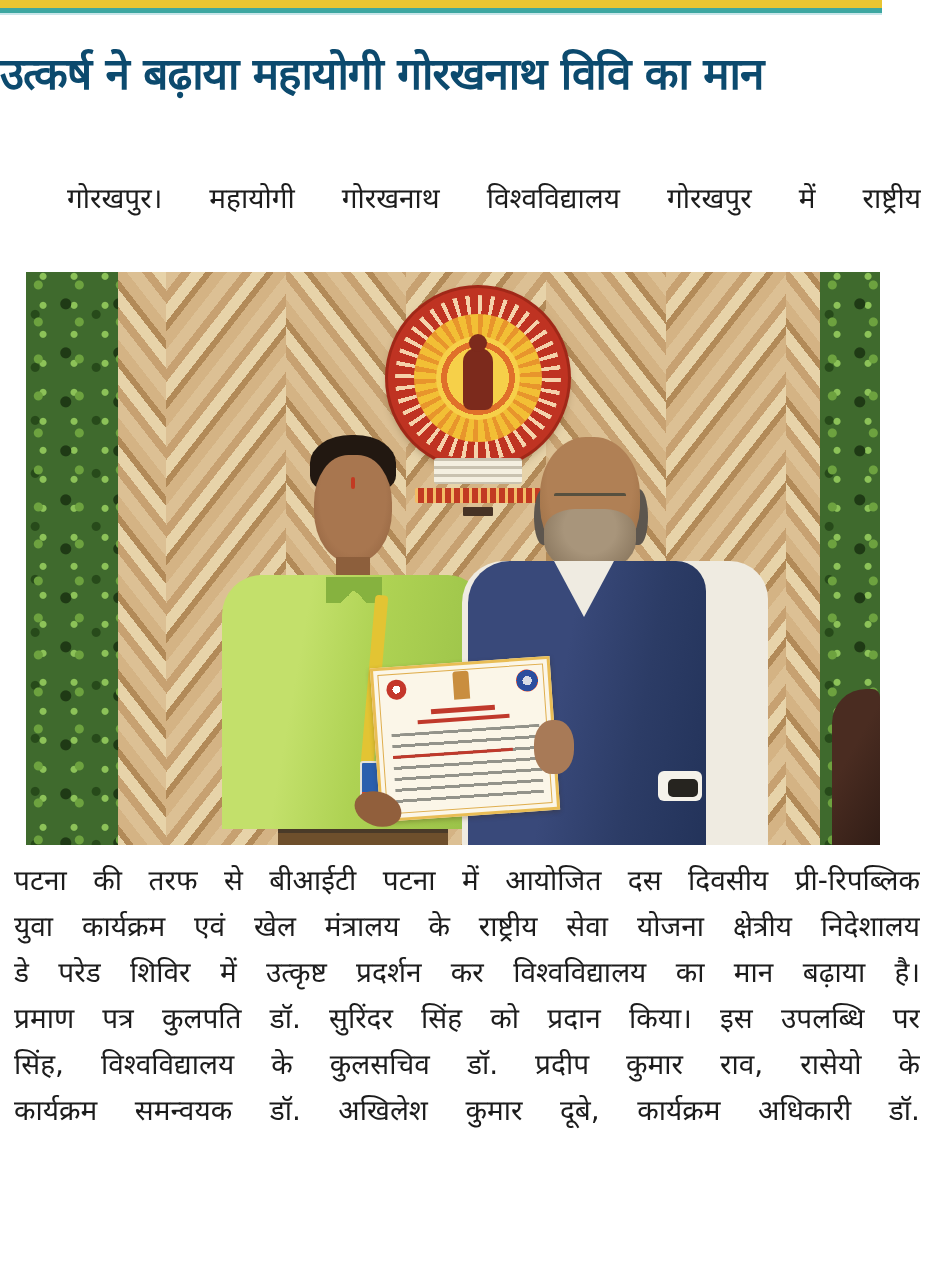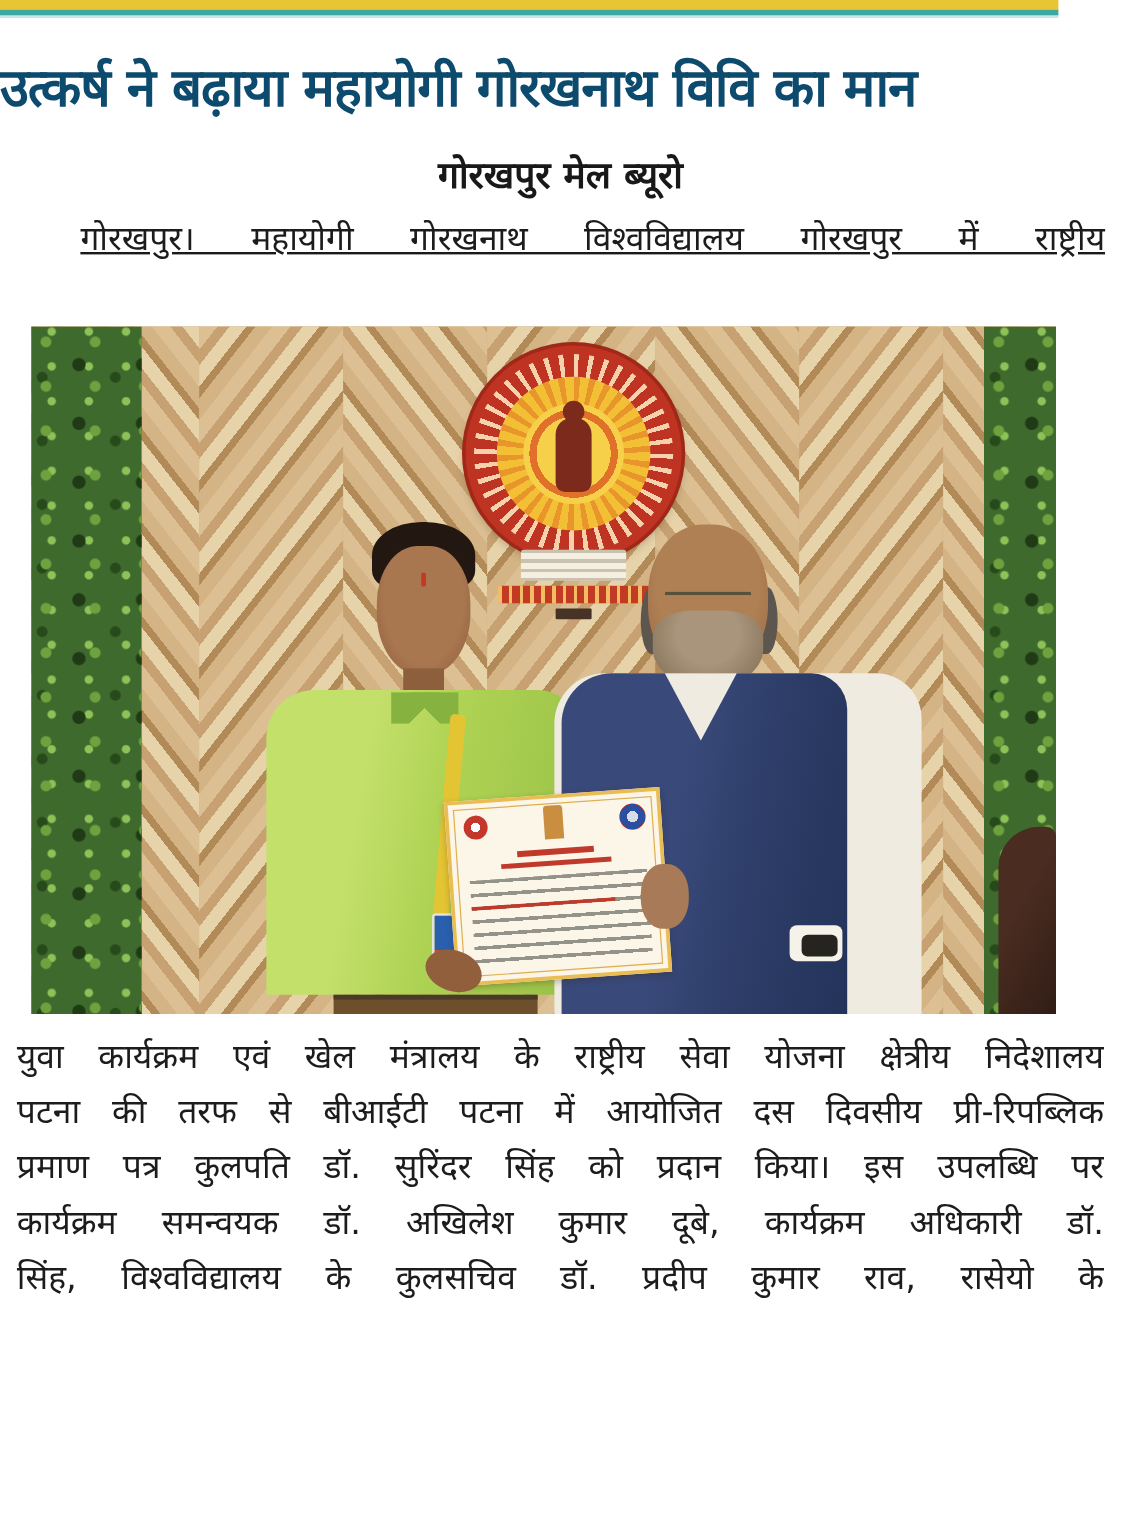--- a/index.html
+++ b/index.html
@@ -12,21 +12,21 @@
   .stripe-yellow{height:8px;background:#e8c532;}
   .stripe-teal{height:5px;background:#3da7a1;}
   .stripe-lightblue{height:2px;background:#c8e6ea;}
 
   
   .headline{position:absolute;top:30px;left:0;width:934px;height:88px;
     font-size:44px;line-height:88px;font-weight:800;letter-spacing:-1px;
     text-align:left;white-space:nowrap;color:#0c4a6e;overflow:hidden;}
   .byline{position:absolute;top:124px;left:0;width:934px;height:46px;
     font-size:31px;line-height:46px;font-weight:700;text-align:center;color:#181818;}
-  .intro{position:absolute;top:176px;left:15px;width:906px;text-decoration:underline;}
+  .intro{position:absolute;top:176px;left:15px;width:906px;}
   .textline{font-size:28px;line-height:46px;font-weight:500;color:#1c1c1c;
     text-align:justify;text-align-last:justify;overflow:hidden;white-space:nowrap;}
   .textline.indent{text-indent:52px;}
   .textline.lastline{text-align-last:left;}
 
   
   .photo{position:absolute;top:272px;left:26px;width:854px;height:573px;overflow:hidden;background:#cfae7d;}
   .wood{position:absolute;inset:0;display:flex;}
   .wood-panel{height:100%;}
   .wood-a{background:repeating-linear-gradient(52deg,#dcc094 0 12px,#c7a171 12px 20px,#e7d3a9 20px 31px,#b28a58 31px 37px,#d4b384 37px 48px);}
@@ -131,21 +131,20 @@
 <div class="page">
 
   <div class="stripes">
     <div class="stripe-yellow"></div>
     <div class="stripe-teal"></div>
     <div class="stripe-lightblue"></div>
   </div>
 
   <div class="headline">उत्कर्ष ने बढ़ाया महायोगी गोरखनाथ विवि का मान</div>
 
-  <div class="byline">गोरखपुर मेल ब्यूरो</div>
 
   <div class="intro">
     <div class="textline indent">गोरखपुर। महायोगी गोरखनाथ विश्वविद्यालय गोरखपुर में राष्ट्रीय</div>
   </div>
 
   <div class="photo">
     <div class="wood">
       <div class="wood-panel wood-a w1"></div>
       <div class="wood-panel wood-b w2"></div>
       <div class="wood-panel wood-a w3"></div>
@@ -207,20 +206,21 @@
       <div class="cert-lines"></div>
       <div class="cert-redline"></div>
     </div>
     <div class="hand hand-young"></div>
     <div class="hand hand-old"></div>
 
     <div class="chair"></div>
   </div>
 
   <div class="bodytext">
+    <div class="textline">पटना की तरफ से बीआईटी पटना में आयोजित दस दिवसीय प्री-रिपब्लिक</div>
     <div class="textline">युवा कार्यक्रम एवं खेल मंत्रालय के राष्ट्रीय सेवा योजना क्षेत्रीय निदेशालय</div>
-    <div class="textline">पटना की तरफ से बीआईटी पटना में आयोजित दस दिवसीय प्री-रिपब्लिक</div>
+    <div class="textline">डे परेड शिविर में उत्कृष्ट प्रदर्शन कर विश्वविद्यालय का मान बढ़ाया है।</div>
     <div class="textline">प्रमाण पत्र कुलपति डॉ. सुरिंदर सिंह को प्रदान किया। इस उपलब्धि पर</div>
+    <div class="textline">सिंह, विश्वविद्यालय के कुलसचिव डॉ. प्रदीप कुमार राव, रासेयो के</div>
     <div class="textline">कार्यक्रम समन्वयक डॉ. अखिलेश कुमार दूबे, कार्यक्रम अधिकारी डॉ.</div>
-    <div class="textline">सिंह, विश्वविद्यालय के कुलसचिव डॉ. प्रदीप कुमार राव, रासेयो के</div>
   </div>
 
 </div>
 
 </body></html>

